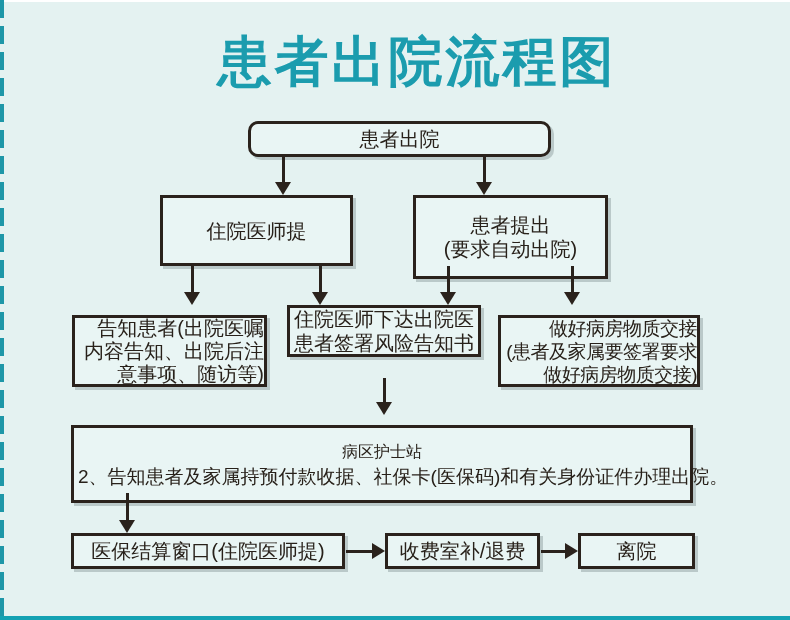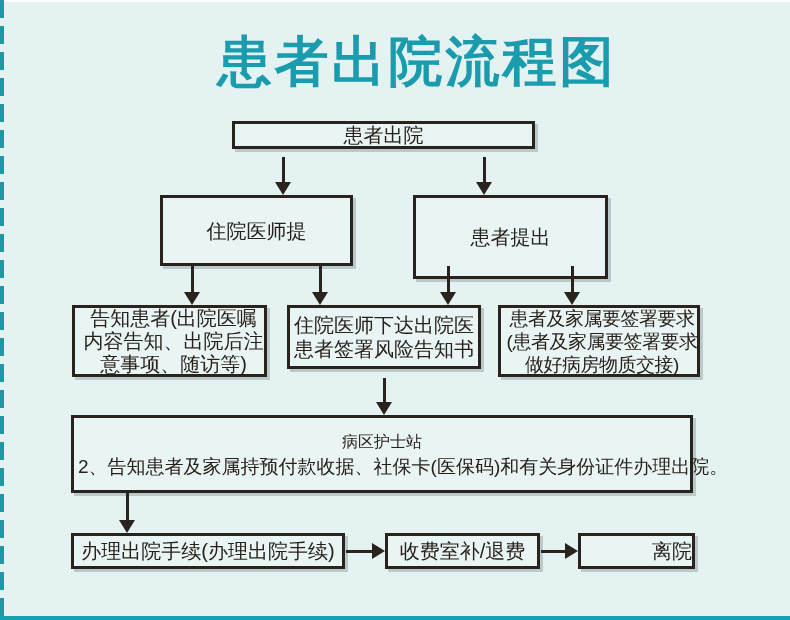--- a/index.html
+++ b/index.html
@@ -26,21 +26,21 @@
     color:#1b9cae;
   }
   .box{
     position:absolute;box-sizing:border-box;
     border:3px solid #2a221c;background:#e9f5f4;
     box-shadow:3px 3px 0 rgba(110,125,125,.35);
     display:flex;flex-direction:column;justify-content:center;
     font-size:20px;line-height:24px;
   }
   .box.center{align-items:center;text-align:center;}
-  .box.left{align-items:center;text-align:left;}
+  .box.left{align-items:flex-end;text-align:left;margin-top:10px;}
   .line{display:block;white-space:nowrap;}
   
   .varrow{position:absolute;width:16px;}
   .varrow .shaft{position:absolute;left:6.5px;top:0;width:3px;background:#2a221c;}
   .varrow .vhead{
     position:absolute;left:0;bottom:0;width:0;height:0;
     border-left:8px solid transparent;border-right:8px solid transparent;
     border-top:13px solid #2a221c;
   }
   
@@ -57,38 +57,39 @@
 </head>
 <body>
 
 <div class="stage">
   <div class="edge-top"></div>
   <div class="edge-left"></div>
   <div class="edge-bottom"></div>
 
   <div class="title">患者出院流程图</div>
 
-  <div class="box center" style="left:232px;top:121px;width:303px;height:28px;">
+  <div class="box center" style="left:248px;top:121px;width:303px;height:36px;border-radius:10px;">
     <span class="line">患者出院</span>
   </div>
 
   <div class="varrow" style="left:275px;top:157px;height:38px;">
     <span class="shaft" style="height:26px;"></span>
     <span class="vhead"></span>
   </div>
   <div class="varrow" style="left:476px;top:157px;height:38px;">
     <span class="shaft" style="height:26px;"></span>
     <span class="vhead"></span>
   </div>
 
   <div class="box center" style="left:160px;top:195px;width:193px;height:71px;">
     <span class="line">住院医师提</span>
   </div>
   <div class="box center" style="left:413px;top:195px;width:195px;height:84px;">
     <span class="line">患者提出</span>
+    <span class="line">(要求自动出院)</span>
   </div>
 
   <div class="varrow" style="left:184px;top:266px;height:39px;">
     <span class="shaft" style="height:27px;"></span>
     <span class="vhead"></span>
   </div>
   <div class="varrow" style="left:312px;top:266px;height:39px;">
     <span class="shaft" style="height:27px;"></span>
     <span class="vhead"></span>
   </div>
@@ -99,55 +100,55 @@
   <div class="varrow" style="left:564px;top:266px;height:39px;">
     <span class="shaft" style="height:27px;"></span>
     <span class="vhead"></span>
   </div>
 
   <div class="box left" style="left:72px;top:305px;width:195px;height:72px;padding-left:8px;font-size:20px;line-height:23px;">
     <span class="line">告知患者(出院医嘱</span>
     <span class="line">内容告知、出院后注</span>
     <span class="line">意事项、随访等)</span>
   </div>
-  <div class="box center" style="left:287px;top:305px;width:194px;height:64px;font-size:20px;line-height:24px;">
+  <div class="box center" style="left:287px;top:305px;width:194px;height:52px;font-size:20px;line-height:24px;">
     <span class="line">住院医师下达出院医</span>
     <span class="line">患者签署风险告知书</span>
   </div>
   <div class="box left" style="left:498px;top:305px;width:202px;height:72px;padding-left:6px;font-size:19px;line-height:23px;letter-spacing:-0.5px;">
-    <span class="line">患者及家属要签署要求</span>
+    <span class="line">做好病房物质交接</span>
     <span class="line">(患者及家属要签署要求</span>
     <span class="line">做好病房物质交接)</span>
   </div>
 
   <div class="varrow" style="left:376px;top:378px;height:37px;">
     <span class="shaft" style="height:25px;"></span>
     <span class="vhead"></span>
   </div>
 
   <div class="box left" style="left:71px;top:415px;width:622px;height:78px;padding:2px 4px;">
     <span class="ns-title">病区护士站</span>
     <span class="ns-line">2、告知患者及家属持预付款收据、社保卡(医保码)和有关身份证件办理出院。</span>
   </div>
 
   <div class="varrow" style="left:119px;top:493px;height:40px;">
     <span class="shaft" style="height:28px;"></span>
     <span class="vhead"></span>
   </div>
 
   <div class="box center" style="left:71px;top:533px;width:274px;height:36px;">
-    <span class="line">办理出院手续(办理出院手续)</span>
+    <span class="line">医保结算窗口(住院医师提)</span>
   </div>
   <div class="harrow" style="left:346px;top:543px;width:39px;">
     <span class="shaft" style="width:27px;"></span>
     <span class="hhead"></span>
   </div>
   <div class="box center" style="left:385px;top:533px;width:155px;height:36px;text-align:right;">
     <span class="line">收费室补/退费</span>
   </div>
   <div class="harrow" style="left:541px;top:543px;width:37px;">
     <span class="shaft" style="width:25px;"></span>
     <span class="hhead"></span>
   </div>
-  <div class="box center" style="left:578px;top:533px;width:117px;height:36px;align-items:flex-end;">
+  <div class="box center" style="left:578px;top:533px;width:117px;height:36px;">
     <span class="line">离院</span>
   </div>
 </div>
 
 </body></html>

